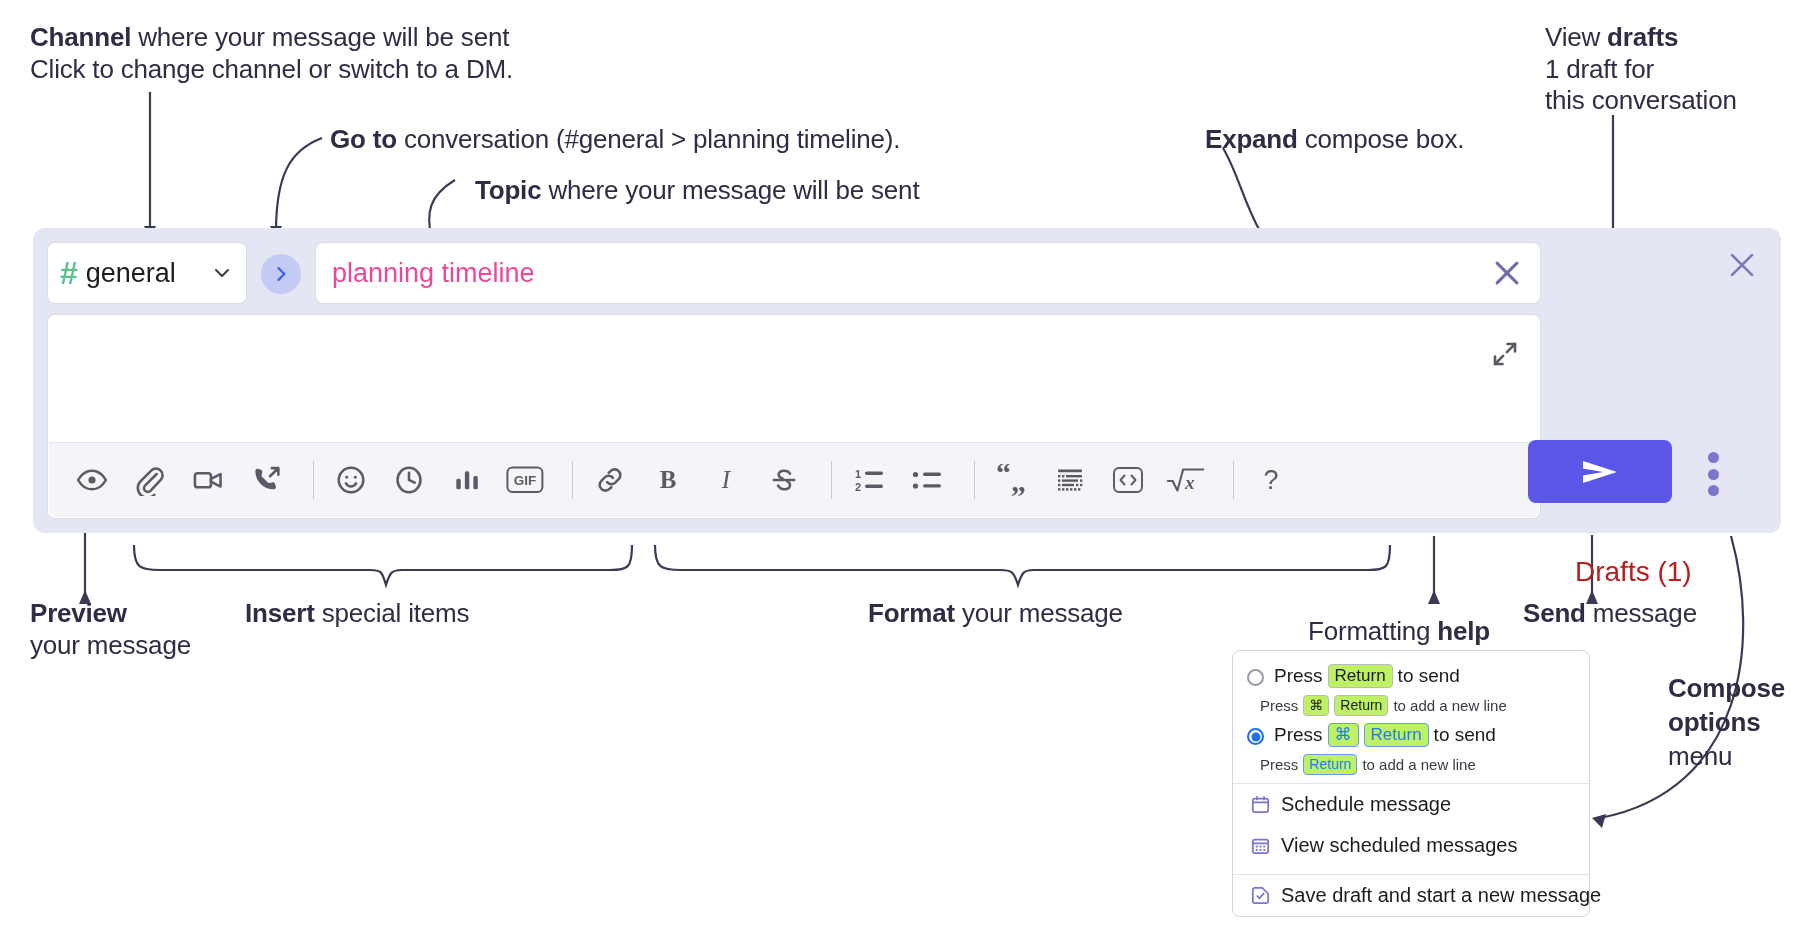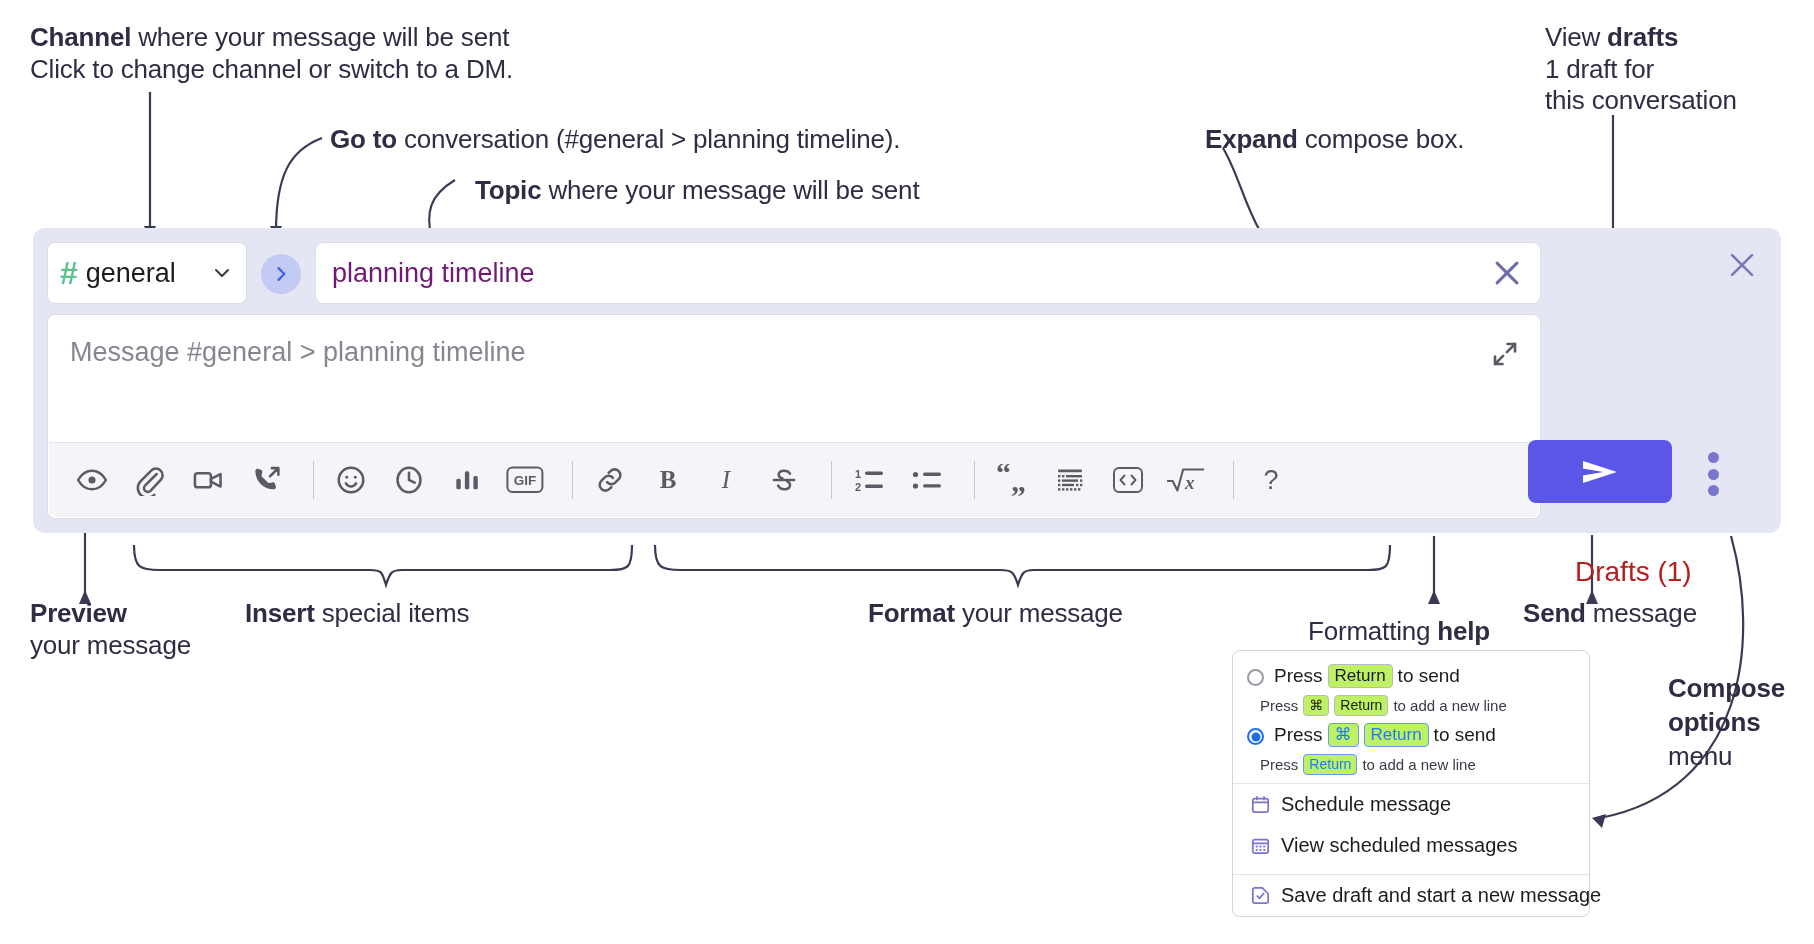--- a/index.html
+++ b/index.html
@@ -55,21 +55,21 @@
     position:absolute;left:214px;top:12px;
     width:40px;height:40px;border-radius:50%;
     background:#c3cbf5;
     display:flex;align-items:center;justify-content:center;
   }
   #topic-field{
     position:absolute;left:268px;top:0;right:0;height:62px;
     background:#fff;border:1px solid #dcdce6;border-radius:8px;
     box-sizing:border-box;display:flex;align-items:center;padding:0 16px;
   }
-  #topic-field .tval{font-size:27px;color:#701a75;}
+  #topic-field .tval{font-size:27px;color:#ec4899;}
   #topic-clear{margin-left:auto;display:flex;align-items:center;}
 
   
   #message-box{
     position:absolute;left:0;top:72px;right:0;height:205px;
     background:#fff;border:1px solid #dcdce6;border-radius:8px;
     box-sizing:border-box;
   }
   #message-input{
     position:absolute;left:22px;top:22px;right:70px;
@@ -278,21 +278,20 @@
           <span class="tval">planning timeline</span>
           <span id="topic-clear">
             <svg width="34" height="34" viewBox="0 0 24 24" fill="none" stroke="#6e6ca8" stroke-width="2.1" stroke-linecap="round">
               <path d="M5 5 L19 19 M19 5 L5 19"></path>
             </svg>
           </span>
         </div>
       </div>
 
       <div id="message-box">
-        <div id="message-input">Message #general &gt; planning timeline</div>
 
         <div id="expand-btn">
           <svg width="30" height="30" viewBox="0 0 24 24" fill="none" stroke="#5b5b66" stroke-width="2.1" stroke-linecap="round" stroke-linejoin="round">
             <path d="M14 4 L20 4 L20 10"></path>
               <path d="M20 4 L13.5 10.5"></path>
             <path d="M10 20 L4 20 L4 14"></path>
               <path d="M4 20 L10.5 13.5"></path>
           </svg>
         </div>
 

